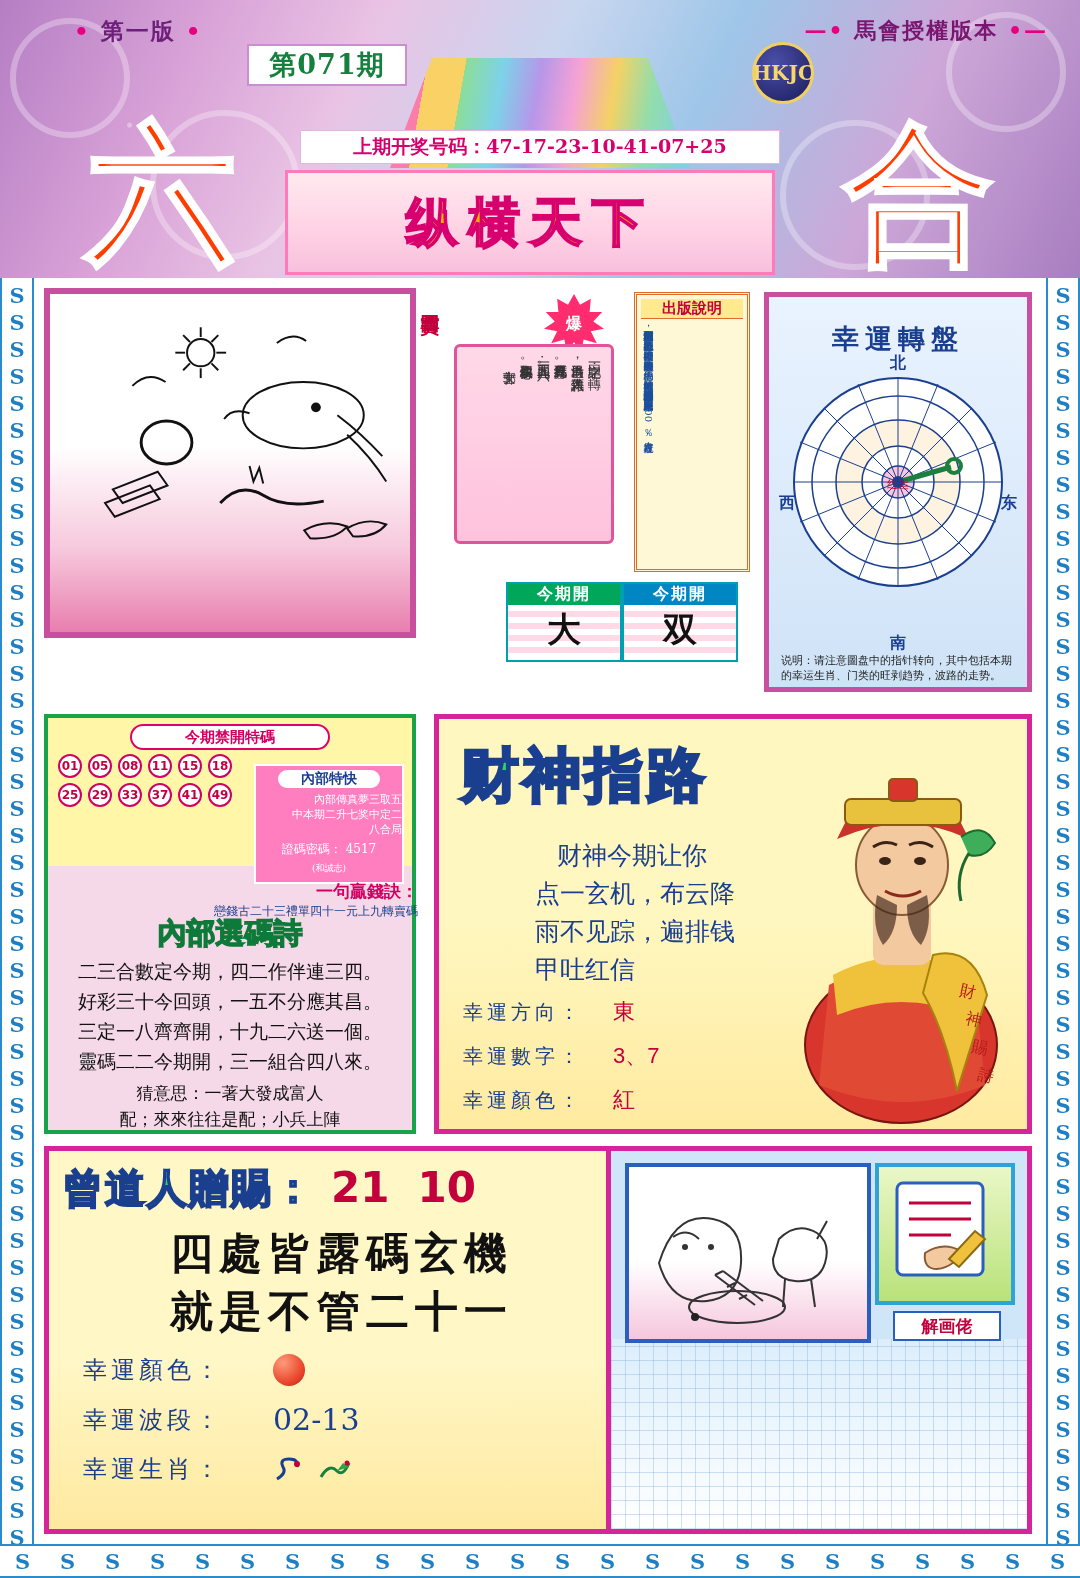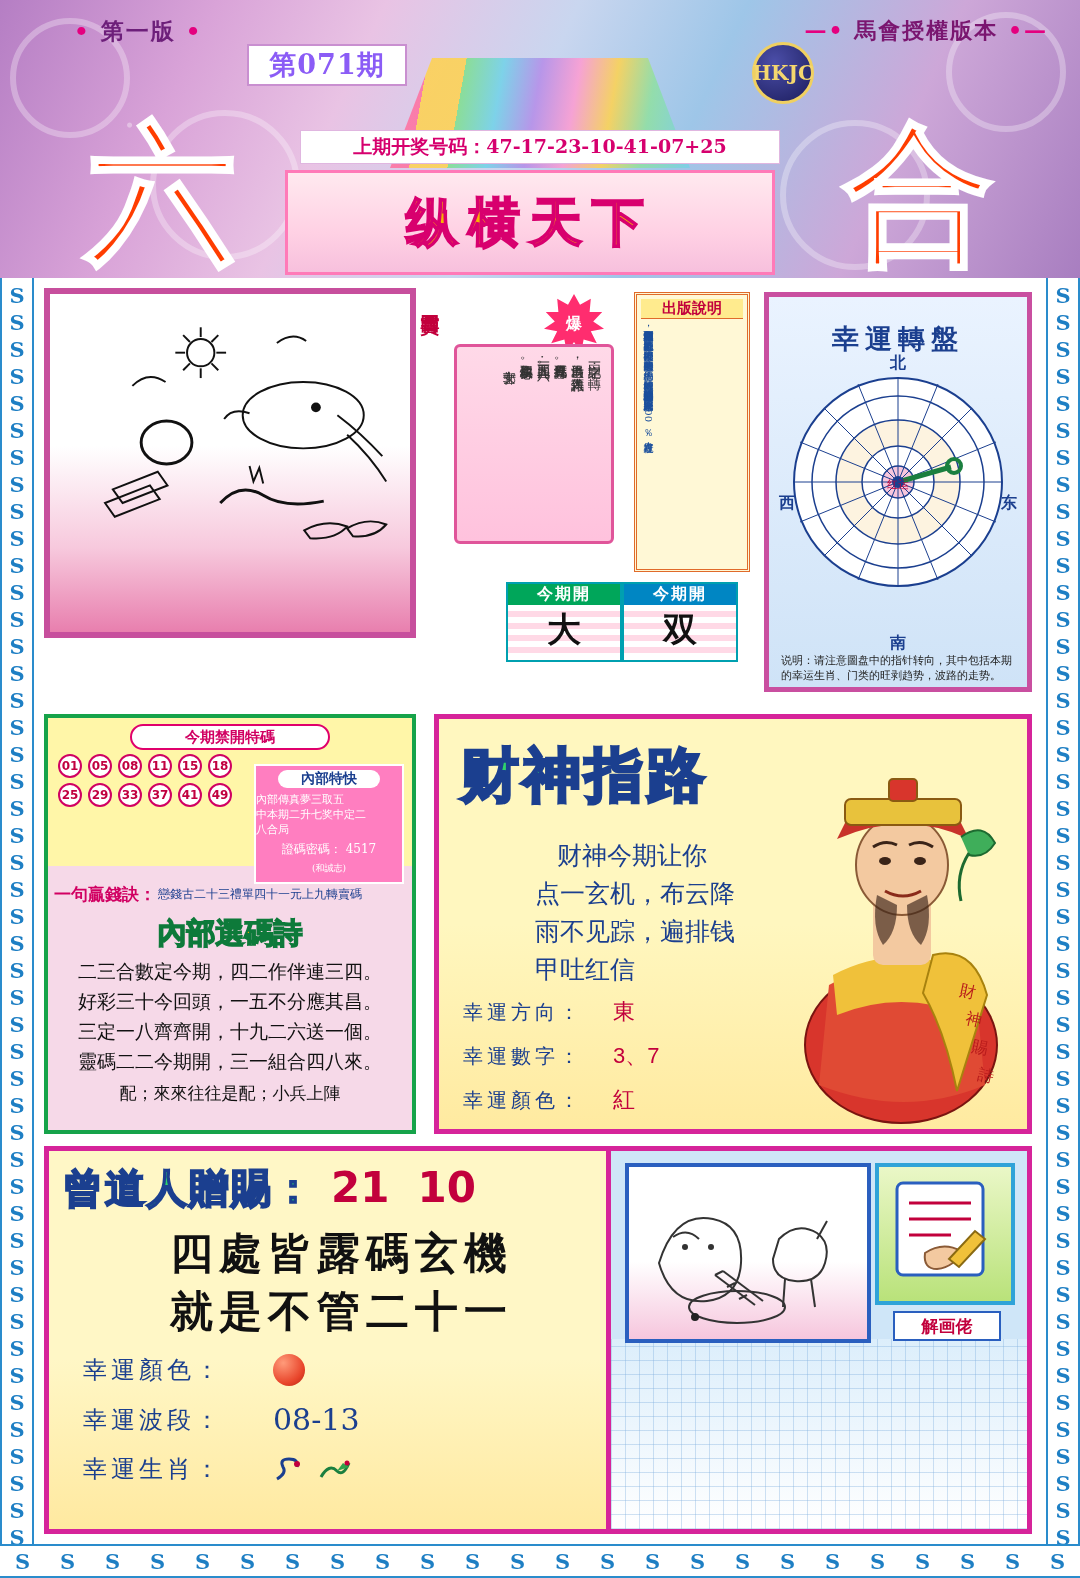--- a/index.html
+++ b/index.html
@@ -46,21 +46,21 @@
   .hdr-tab {
     position:absolute; left:74px; top:16px;
     color:#6d1f7a; font-weight:bold; font-size:23px; letter-spacing:2px;
     font-family:"DejaVu Serif", serif;
   }
   .hdr-tab .dot { color:#e4007f; }
   .hdr-issue {
     position:absolute; left:247px; top:44px; width:160px; height:42px;
     background:#ffffff; border:2px solid #c98fd0;
     display:flex; align-items:center; justify-content:center;
-    color:#8b5cf6; font-size:27px; font-weight:bold;
+    color:#15803d; font-size:27px; font-weight:bold;
     font-family:"DejaVu Serif", serif; letter-spacing:1px;
   }
   .hdr-auth {
     position:absolute; right:32px; top:16px;
     color:#7a1670; font-weight:bold; font-size:22px; letter-spacing:2px;
     font-family:"DejaVu Serif", serif;
   }
   .hdr-auth .dash { color:#e4007f; }
   .hdr-logo {
     position:absolute; right:266px; top:42px; width:62px; height:62px;
@@ -189,25 +189,25 @@
     font-family:"DejaVu Sans", sans-serif;
   }
   .inner-fast {
     position:absolute; right:8px; top:46px; width:150px; height:120px;
     background:#ff7ec0; border:2px solid #ffffff;
   }
   .inner-fast .t {
     background:#ffffff; color:#1b3f8f; font-size:14px; font-weight:bold;
     text-align:center; border-radius:10px; margin:4px 22px; font-family:"DejaVu Serif", serif;
   }
-  .inner-fast .b { color:#ffffff; font-size:11px; line-height:15px; text-align:left; font-family:"DejaVu Serif", serif; }
+  .inner-fast .b { color:#ffffff; font-size:11px; line-height:15px; text-align:right; font-family:"DejaVu Serif", serif; }
   .inner-fast .code { color:#ffffff; font-size:12px; text-align:center; margin-top:4px; font-family:"DejaVu Serif", serif; }
   .one-line {
-    position:absolute; left:6px; top:162px; width:358px; height:28px;
-    display:flex; align-items:center;
+    position:absolute; left:12px; top:162px; width:358px; height:28px;
+    display:flex; align-items:flex-end;flex-direction:column;
   }
   .one-line .lbl { color:#d10062; font-size:17px; font-weight:bold; font-family:"DejaVu Serif", serif; white-space:nowrap; }
   .one-line .val { color:#1b3f8f; font-size:12px; font-family:"DejaVu Serif", serif; margin-left:2px; }
   .poem-title {
     position:absolute; left:0; right:0; top:196px; text-align:center;
     font-family:"DejaVu Serif", serif; font-size:29px; font-weight:bold;
     color:#e8b200; -webkit-text-stroke:1.5px #0d7a3a;
   }
   .poem-lines {
     position:absolute; left:14px; right:14px; top:238px;
@@ -616,20 +616,21 @@
       </div>
 
       <div class="poem-title">內部選碼詩</div>
       <div class="poem-lines">
         <div>二三合數定今期，四二作伴連三四。</div>
         <div>好彩三十今回頭，一五不分應其昌。</div>
         <div>三定一八齊齊開，十九二六送一個。</div>
         <div>靈碼二二今期開，三一組合四八來。</div>
       </div>
       <div class="poem-extra">
+        <div>猜意思：一著大發成富人</div>
         <div>配；來來往往是配；小兵上陣</div>
       </div>
     </div>
 
     <div class="panel wealth-panel">
       <div class="wealth-title">财神指路</div>
 
       <div class="wealth-poem">
         <div class="first">财神今期让你</div>
         <div>点一玄机，布云降</div>
@@ -689,21 +690,21 @@
         <div>四處皆露碼玄機</div>
         <div>就是不管二十一</div>
       </div>
       <div class="zeng-meta">
         <div class="row">
           <span class="k">幸運顏色：</span>
           <span class="colorball"></span>
         </div>
         <div class="row">
           <span class="k">幸運波段：</span>
-          <span class="wave">08-13</span>
+          <span class="wave">02-13</span>
         </div>
         <div class="row">
           <span class="k">幸運生肖：</span>
           <span class="zodiac">
             <svg width="30" height="28" viewBox="0 0 30 28">
               <path d="M4 24 q10 -6 6 -12 q-4 -8 6 -8 q10 0 8 8" stroke="#1b3f8f" stroke-width="3" fill="none"></path>
               <circle cx="24" cy="9" r="3" fill="#c2003c"></circle>
             </svg>
             <svg width="36" height="28" viewBox="0 0 36 28">
               <path d="M4 22 q8 -14 16 -6 q6 6 12 -8" stroke="#1b7f3f" stroke-width="3" fill="none"></path>

